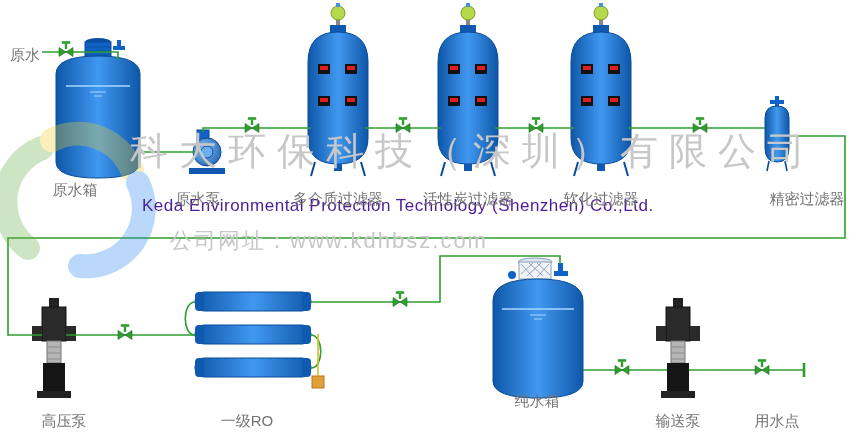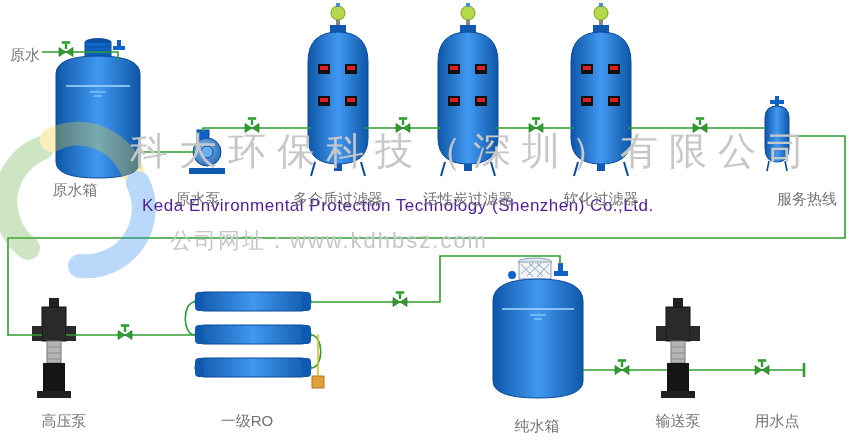--- a/index.html
+++ b/index.html
@@ -239,20 +239,20 @@
   <div class="wm wm-cn">科大环保科技（深圳）有限公司</div>
   <div class="wm wm-en">Keda Environmental Protection Technology (Shenzhen) Co.,Ltd.</div>
   <div class="wm wm-web">公司网址：www.kdhbsz.com</div>
 
   <div class="lbl lbl-left" style="left:10px;top:46px">原水</div>
   <div class="lbl" style="left:75px;top:181px">原水箱</div>
   <div class="lbl" style="left:198px;top:190px">原水泵</div>
   <div class="lbl" style="left:468px;top:190px">活性炭过滤器</div>
   <div class="lbl" style="left:338px;top:190px">多介质过滤器</div>
   <div class="lbl" style="left:601px;top:190px">软化过滤器</div>
-  <div class="lbl" style="left:807px;top:190px">服务热线</div>
+  <div class="lbl" style="left:807px;top:190px">精密过滤器</div>
   <div class="lbl" style="left:64px;top:412px">高压泵</div>
   <div class="lbl" style="left:247px;top:412px">一级RO</div>
-  <div class="lbl" style="left:537px;top:417px">纯水箱</div>
+  <div class="lbl" style="left:537px;top:392px">纯水箱</div>
   <div class="lbl" style="left:678px;top:412px">输送泵</div>
   <div class="lbl" style="left:777px;top:412px">用水点</div>
 
 </div>
 
 </body></html>

